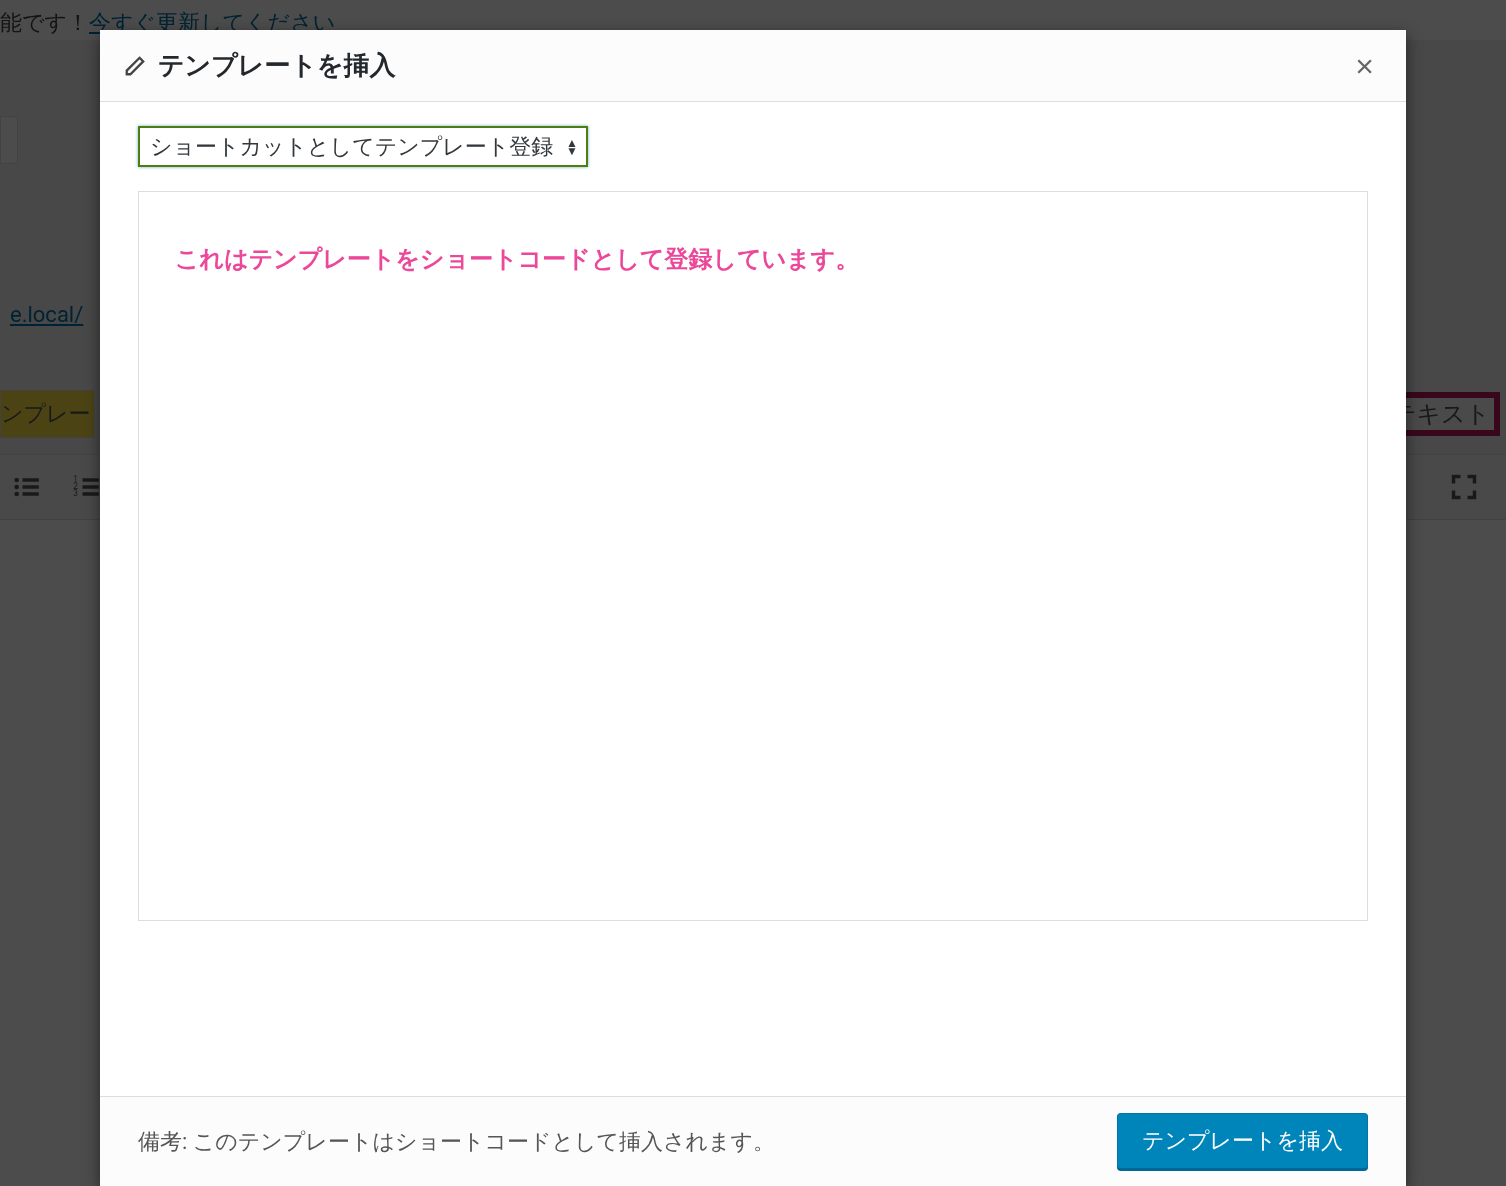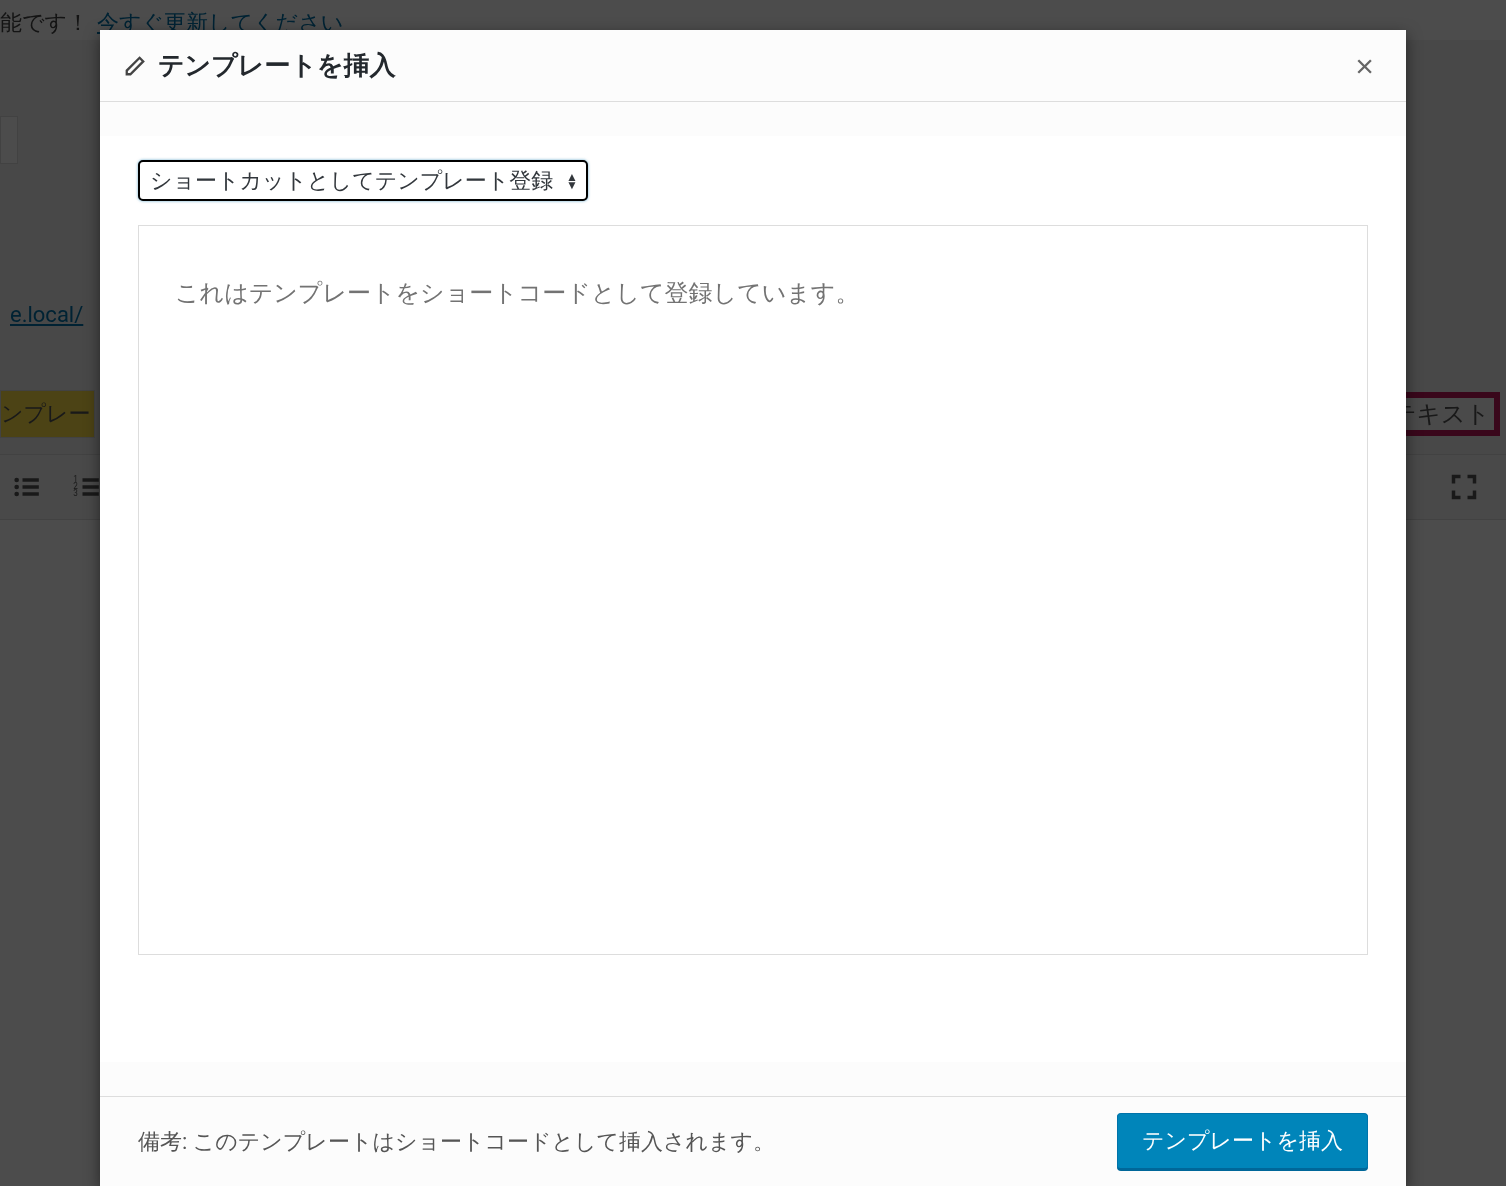--- a/index.html
+++ b/index.html
@@ -34,21 +34,20 @@
       background: #fff;
       font-size: 22px;
       color: #444;
       padding: 8px 0;
       white-space: nowrap;
     }
     
     .bg-update-link {
       color: #0073aa;
       text-decoration: underline;
-      margin-left: 8px;
     }
     
     .bg-box1 {
       position: absolute;
       top: 116px;
       left: 0;
       width: 18px;
       height: 48px;
       background: #fff;
       border: 1px solid #ddd;
@@ -145,21 +144,20 @@
       top: 30px;
       left: 100px;
       right: 100px;
       bottom: 0;
       background: #fcfcfc;
       border-radius: 3px;
       box-shadow: 0 5px 15px rgba(0,0,0,0.5);
       z-index: 101;
       display: flex;
       flex-direction: column;
-      gap: 34px;
     }
     
     .modal-header {
       display: flex;
       align-items: center;
       justify-content: space-between;
       padding: 18px 24px;
       border-bottom: 1px solid #ddd;
       background: #fcfcfc;
     }
@@ -195,22 +193,22 @@
     .modal-body {
       flex: 1;
       padding: 24px 38px;
       background: #fff;
       overflow: auto;
     }
     
     .template-select {
       font-size: 22px;
       padding: 6px 32px 6px 10px;
-      border: 2px solid #000000;
-      border-radius: 5px;
+      border: 2px solid #4d7c0f;
+      border-radius: 0;
       background: #fff;
       color: #32373c;
       appearance: none;
       cursor: pointer;
       position: relative;
       box-shadow: 0 0 3px rgba(0,115,170,0.6);
     }
     
     .select-wrap {
       position: relative;
@@ -233,22 +231,23 @@
     .preview-box {
       margin-top: 24px;
       border: 1px solid #ddd;
       background: #fff;
       min-height: 730px;
       padding: 48px 36px;
     }
     
     .preview-text {
       font-size: 24px;
-      color: #737373;
+      color: #ec4899;
       line-height: 1.6;
+      font-weight: bold;
     }
     
     .modal-footer {
       display: flex;
       align-items: center;
       justify-content: space-between;
       padding: 16px 38px;
       border-top: 1px solid #ddd;
       background: #fcfcfc;
     }

